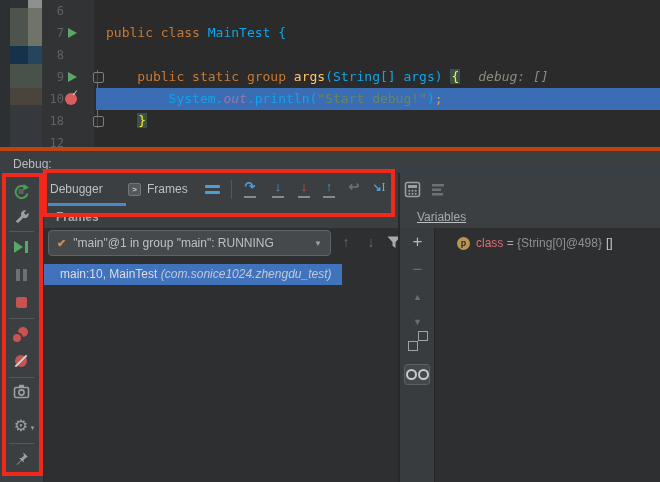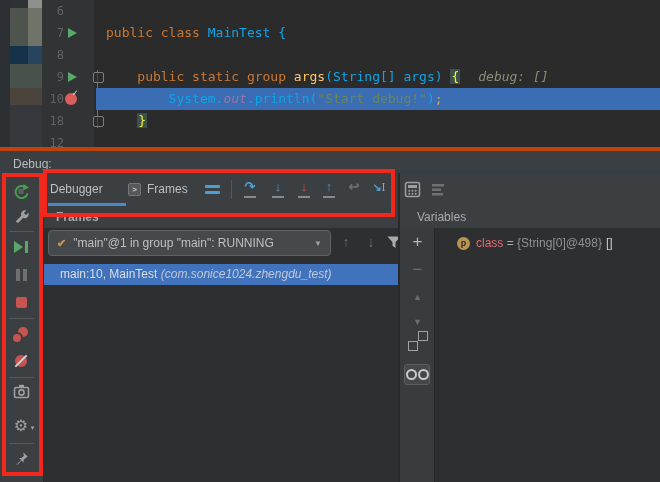--- a/index.html
+++ b/index.html
@@ -83,29 +83,29 @@
   .rtc-beam{font-family:"Liberation Serif",serif;color:#9da0a2;font-size:12px;}
   #frames-header{position:absolute;left:0;top:33px;width:354px;height:22px;background:#3c3f41;line-height:22px;}
   #frames-title{margin-left:12px;color:#a6aaad;font-weight:bold;}
   #frames-content{position:absolute;left:0;top:55px;width:354px;height:254px;background:#2d2f31;}
   #thread-select{position:absolute;left:4px;top:2px;width:283px;height:26px;background:#45494b;border:1px solid #5e6365;
       border-radius:4px;box-sizing:border-box;display:flex;align-items:center;}
   #thread-check{color:#cf8e4c;font-size:11px;margin-left:8px;font-weight:bold;}
   #thread-label{margin-left:7px;color:#bdc0c2;white-space:nowrap;}
   #thread-caret{margin-left:auto;margin-right:8px;color:#9da0a3;font-size:8px;}
   .frm-arrow{position:absolute;top:4px;width:20px;height:20px;line-height:20px;text-align:center;color:#696c6e;font-size:14px;}
-  #frame-row{position:absolute;left:0;top:36px;width:354px;height:21px;background:#4173bd;line-height:21px;white-space:nowrap;overflow:hidden;}
+  #frame-row{position:absolute;left:0;top:36px;width:298px;height:21px;background:#4173bd;line-height:21px;white-space:nowrap;overflow:hidden;}
   #frame-text{margin-left:16px;color:#d9dde2;}
   #frame-pkg{color:#bdc9d8;font-style:italic;}
 
   
   #panel-divider{position:absolute;left:398px;top:173px;width:2px;height:309px;background:#28292b;}
   #variables{position:absolute;left:400px;top:173px;width:260px;height:309px;}
   #vars-strip{position:absolute;left:0;top:0;width:260px;height:33px;background:#3c3f41;}
-  #vars-header{position:absolute;left:0;top:33px;width:260px;height:22px;background:#3c3f41;line-height:22px;}
+  #vars-header{position:absolute;left:0;top:33px;width:260px;height:22px;background:#3c3f41;line-height:22px;text-decoration:underline;}
   #vars-title{margin-left:17px;color:#a6aaad;}
   #vars-body{position:absolute;left:0;top:55px;width:260px;height:254px;background:#2d2f31;}
   #vars-rail{position:absolute;left:0;top:0;width:35px;height:254px;background:#393c3e;border-right:1px solid #232527;box-sizing:border-box;}
   .rail-btn{position:absolute;left:0;width:35px;text-align:center;}
   #glasses-box{position:absolute;left:4px;top:136px;width:26px;height:21px;background:#45484a;border:1px solid #5c5f61;
       border-radius:3px;box-sizing:border-box;display:flex;align-items:center;justify-content:center;gap:1px;}
   #glasses-box i{width:7px;height:7px;border:2px solid #c6cacd;border-radius:50%;}
   .copy-ic{position:relative;width:13px;height:13px;margin:0 auto;}
   .copy-ic .b{position:absolute;right:0;top:0;width:8px;height:8px;border:1px solid #9fa3a6;}
   .copy-ic .f{position:absolute;left:0;bottom:0;width:8px;height:8px;border:1px solid #9fa3a6;background:#393c3e;}

